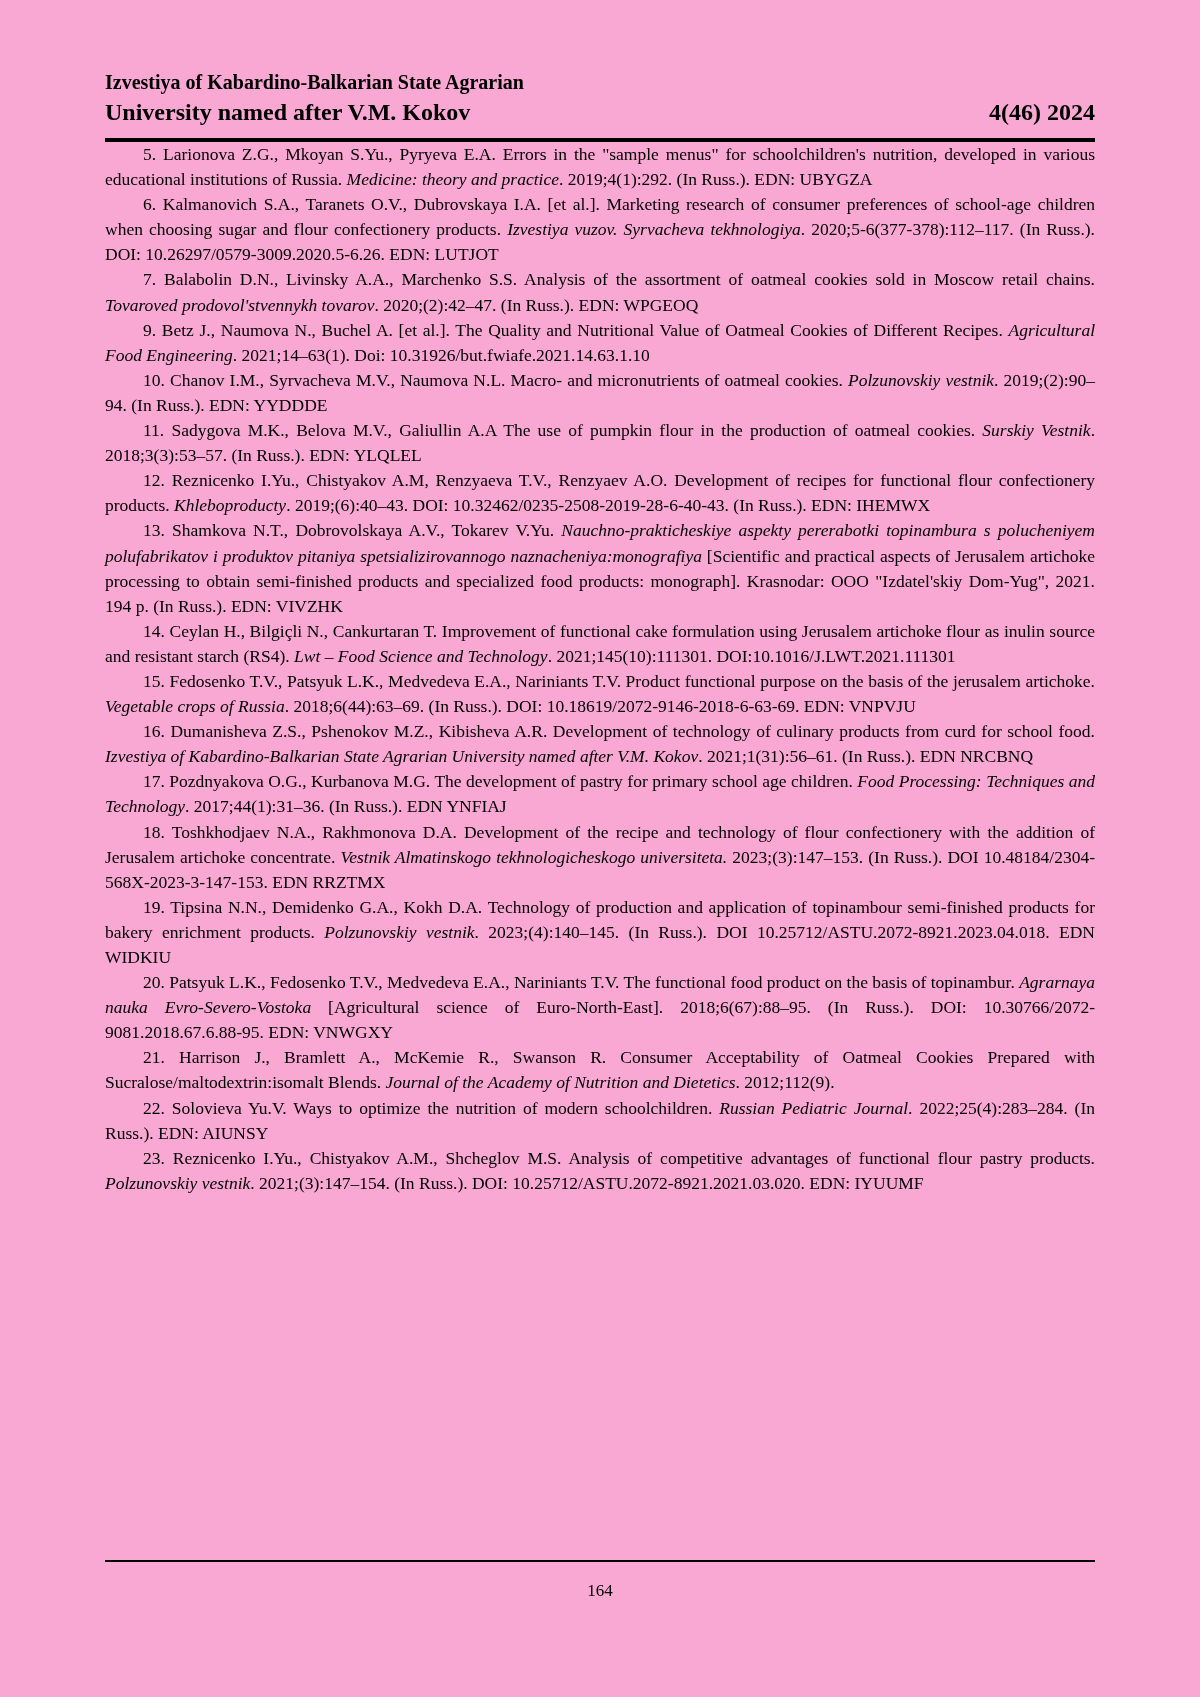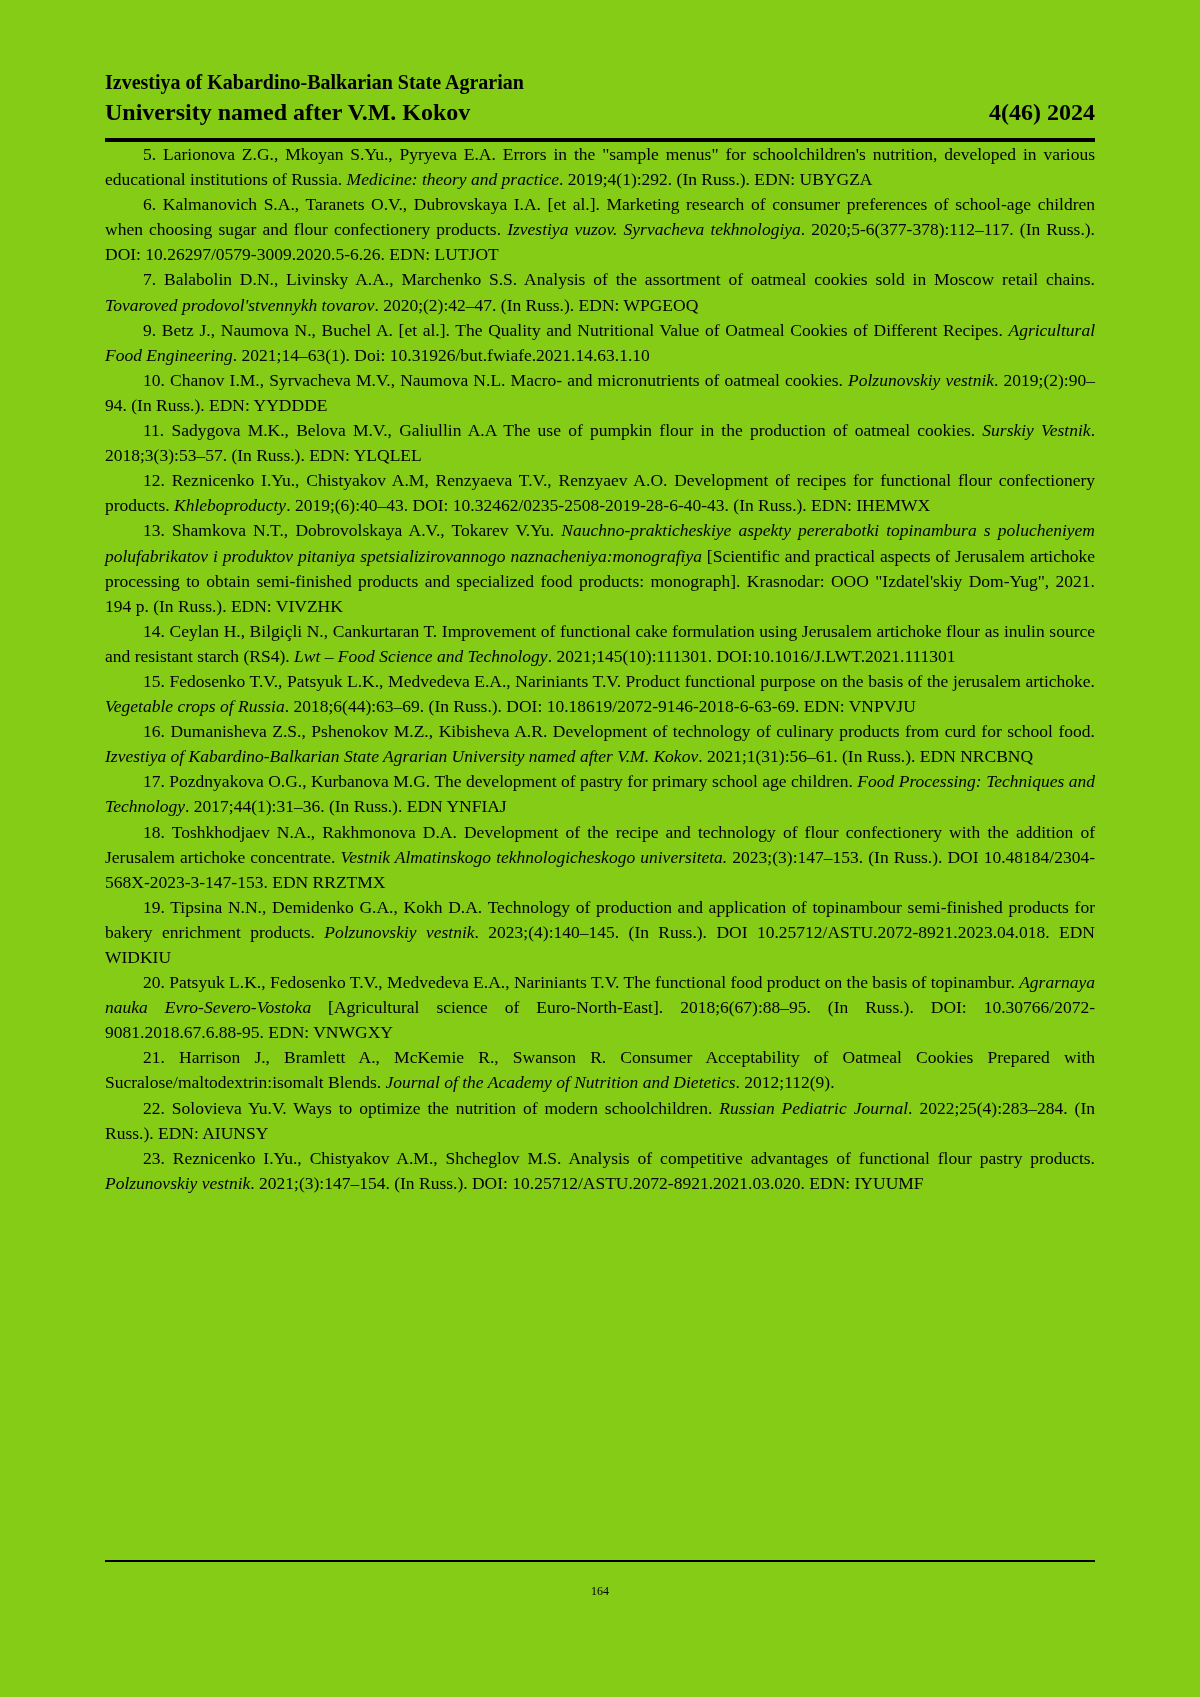--- a/index.html
+++ b/index.html
@@ -4,21 +4,21 @@
 <style>
   html, body {
     margin: 0;
     padding: 0;
     background: #ffffff;
   }
   .page {
     position: relative;
     width: 1200px;
     height: 1697px;
-    background: #84cc16;
+    background: #f9a8d4;
     color: #000000;
     font-family: "Liberation Serif", serif;
     box-sizing: border-box;
   }
   .content {
     position: absolute;
     left: 105px;
     width: 990px;
     top: 0;
   }
@@ -61,21 +61,21 @@
     top: 1560px;
     height: 2px;
     background: #000000;
   }
   .page-number {
     position: absolute;
     left: 105px;
     width: 990px;
     top: 1578px;
     text-align: center;
-    font-size: 12px;
+    font-size: 17px;
     line-height: 26px;
   }
 </style>
 </head>
 <body>
 
 <div class="page">
   <div class="content">
     <div class="header">
       <div class="header-line1">Izvestiya of Kabardino-Balkarian State Agrarian</div>

